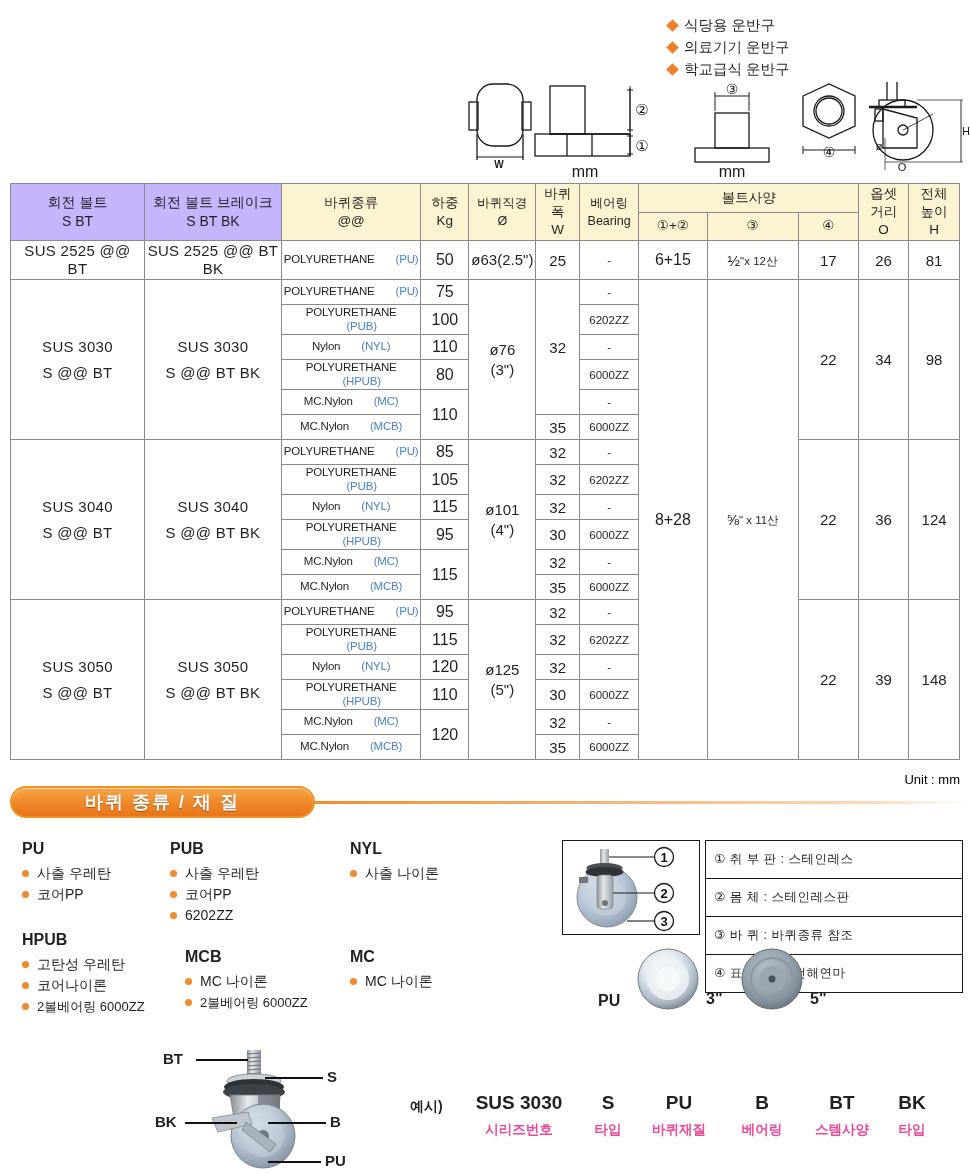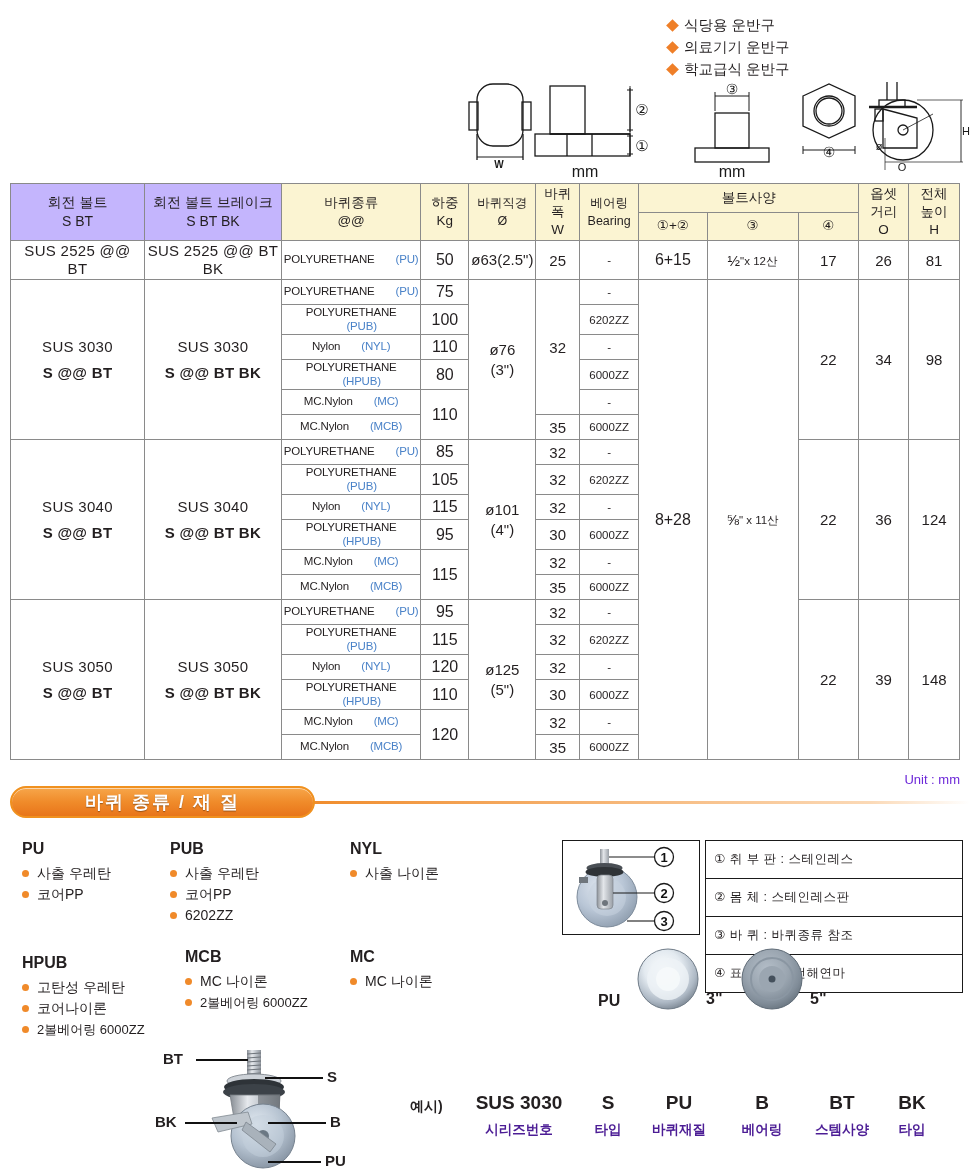--- a/index.html
+++ b/index.html
@@ -47,37 +47,37 @@
     text-align: center;
     vertical-align: middle;
     padding: 1px 2px;
     font-weight: normal;
   }
   .hd-pink  { background: #c4b5fd; font-size: 14px; line-height: 19px; }
   .hd-cream { background: #fbf4d2; font-size: 13.5px; line-height: 18px; }
   .hd-cream.small { font-size: 12.5px; }
 
   .model { font-weight: bold; font-size: 15px; line-height: 26px; letter-spacing: .3px; }
-  .model .l2 { display:block;font-weight:bold; }
+  .model .l2 { display:block; }
   .row-first .model { line-height: 18px; }
 
   .wheel-cell { font-size: 11.5px; line-height: 13.5px; letter-spacing: -.2px; padding: 2px 3px; }
   .wheel-cell .code { color: #4a82c8; padding-left: 21px; }
   .num { font-size: 16px; }
   .num-sm { font-size: 15px; }
   .dia-cell { font-size: 15px; line-height: 20px; }
   .bear { font-size: 11.5px; }
   .bolt3 { font-size: 13px; }
   .frac { font-size: 15px; vertical-align: -1px; }
   .thr { font-size: 11.5px; }
 
   .unit-note {
     position: absolute;
     right: 10px; top: 772px;
-    color: #6d28d9;
+    color: #000000;
     font-size: 13px;
   }
 
   
   .banner {
     position:absolute; left: 10px; top: 786px;
     width: 305px; height: 32px;
     border-radius: 17px;
     background: linear-gradient(to bottom, #f7a64a 0%, #f08b2a 50%, #e8751a 100%);
     border: 2px solid #f0911f;
@@ -126,21 +126,21 @@
 
   
   .caster-photo { position:absolute; left: 190px; top: 1048px; width: 150px; height: 126px; }
   .cl { position:absolute; font-weight:bold; font-size:15px; }
   .lead { position:absolute; background:#111; height:2px; }
 
   
   .example { position:absolute; left: 410px; top: 1092px; width: 550px; }
   .ex-prefix { position:absolute; left:0; top:6px; font-size:14px; font-weight:bold; }
   .ex-row1 { position:absolute; left:48px; top:0; display:flex; align-items:baseline; font-size:19px; font-weight:bold; }
-  .ex-row2 { position:absolute; left:48px; top:29px; display:flex; align-items:flex-start; font-size:13.5px; color:#4c1d95; font-weight:bold; }
+  .ex-row2 { position:absolute; left:48px; top:29px; display:flex; align-items:flex-start; font-size:13.5px; color:#ec4899; font-weight:bold; }
   .ex-row1 > span, .ex-row2 > span { text-align:center; }
 </style>
 </head>
 <body>
 
 <div class="top-bullets">
   <div class="bl">
     <span class="dia"></span>
     <span>식당용 운반구</span>
   </div>
@@ -435,21 +435,21 @@
         <span class="txt">6202ZZ</span>
       </div>
     </div>
   <div class="mat-col" id="mat-2" style="left:328px; top:0px;  width:175px">
       <div class="mat-title">NYL</div>
       <div class="mat-li">
         <span class="dot"></span>
         <span class="txt">사출 나이론</span>
       </div>
     </div>
-  <div class="mat-col" id="mat-3" style="left:0px;   top:114px;width:170px">
+  <div class="mat-col" id="mat-3" style="left:0px;   top:91px;width:170px">
       <div class="mat-title">HPUB</div>
       <div class="mat-li">
         <span class="dot"></span>
         <span class="txt">고탄성 우레탄</span>
       </div>
       <div class="mat-li">
         <span class="dot"></span>
         <span class="txt">코어나이론</span>
       </div>
       <div class="mat-li small">

